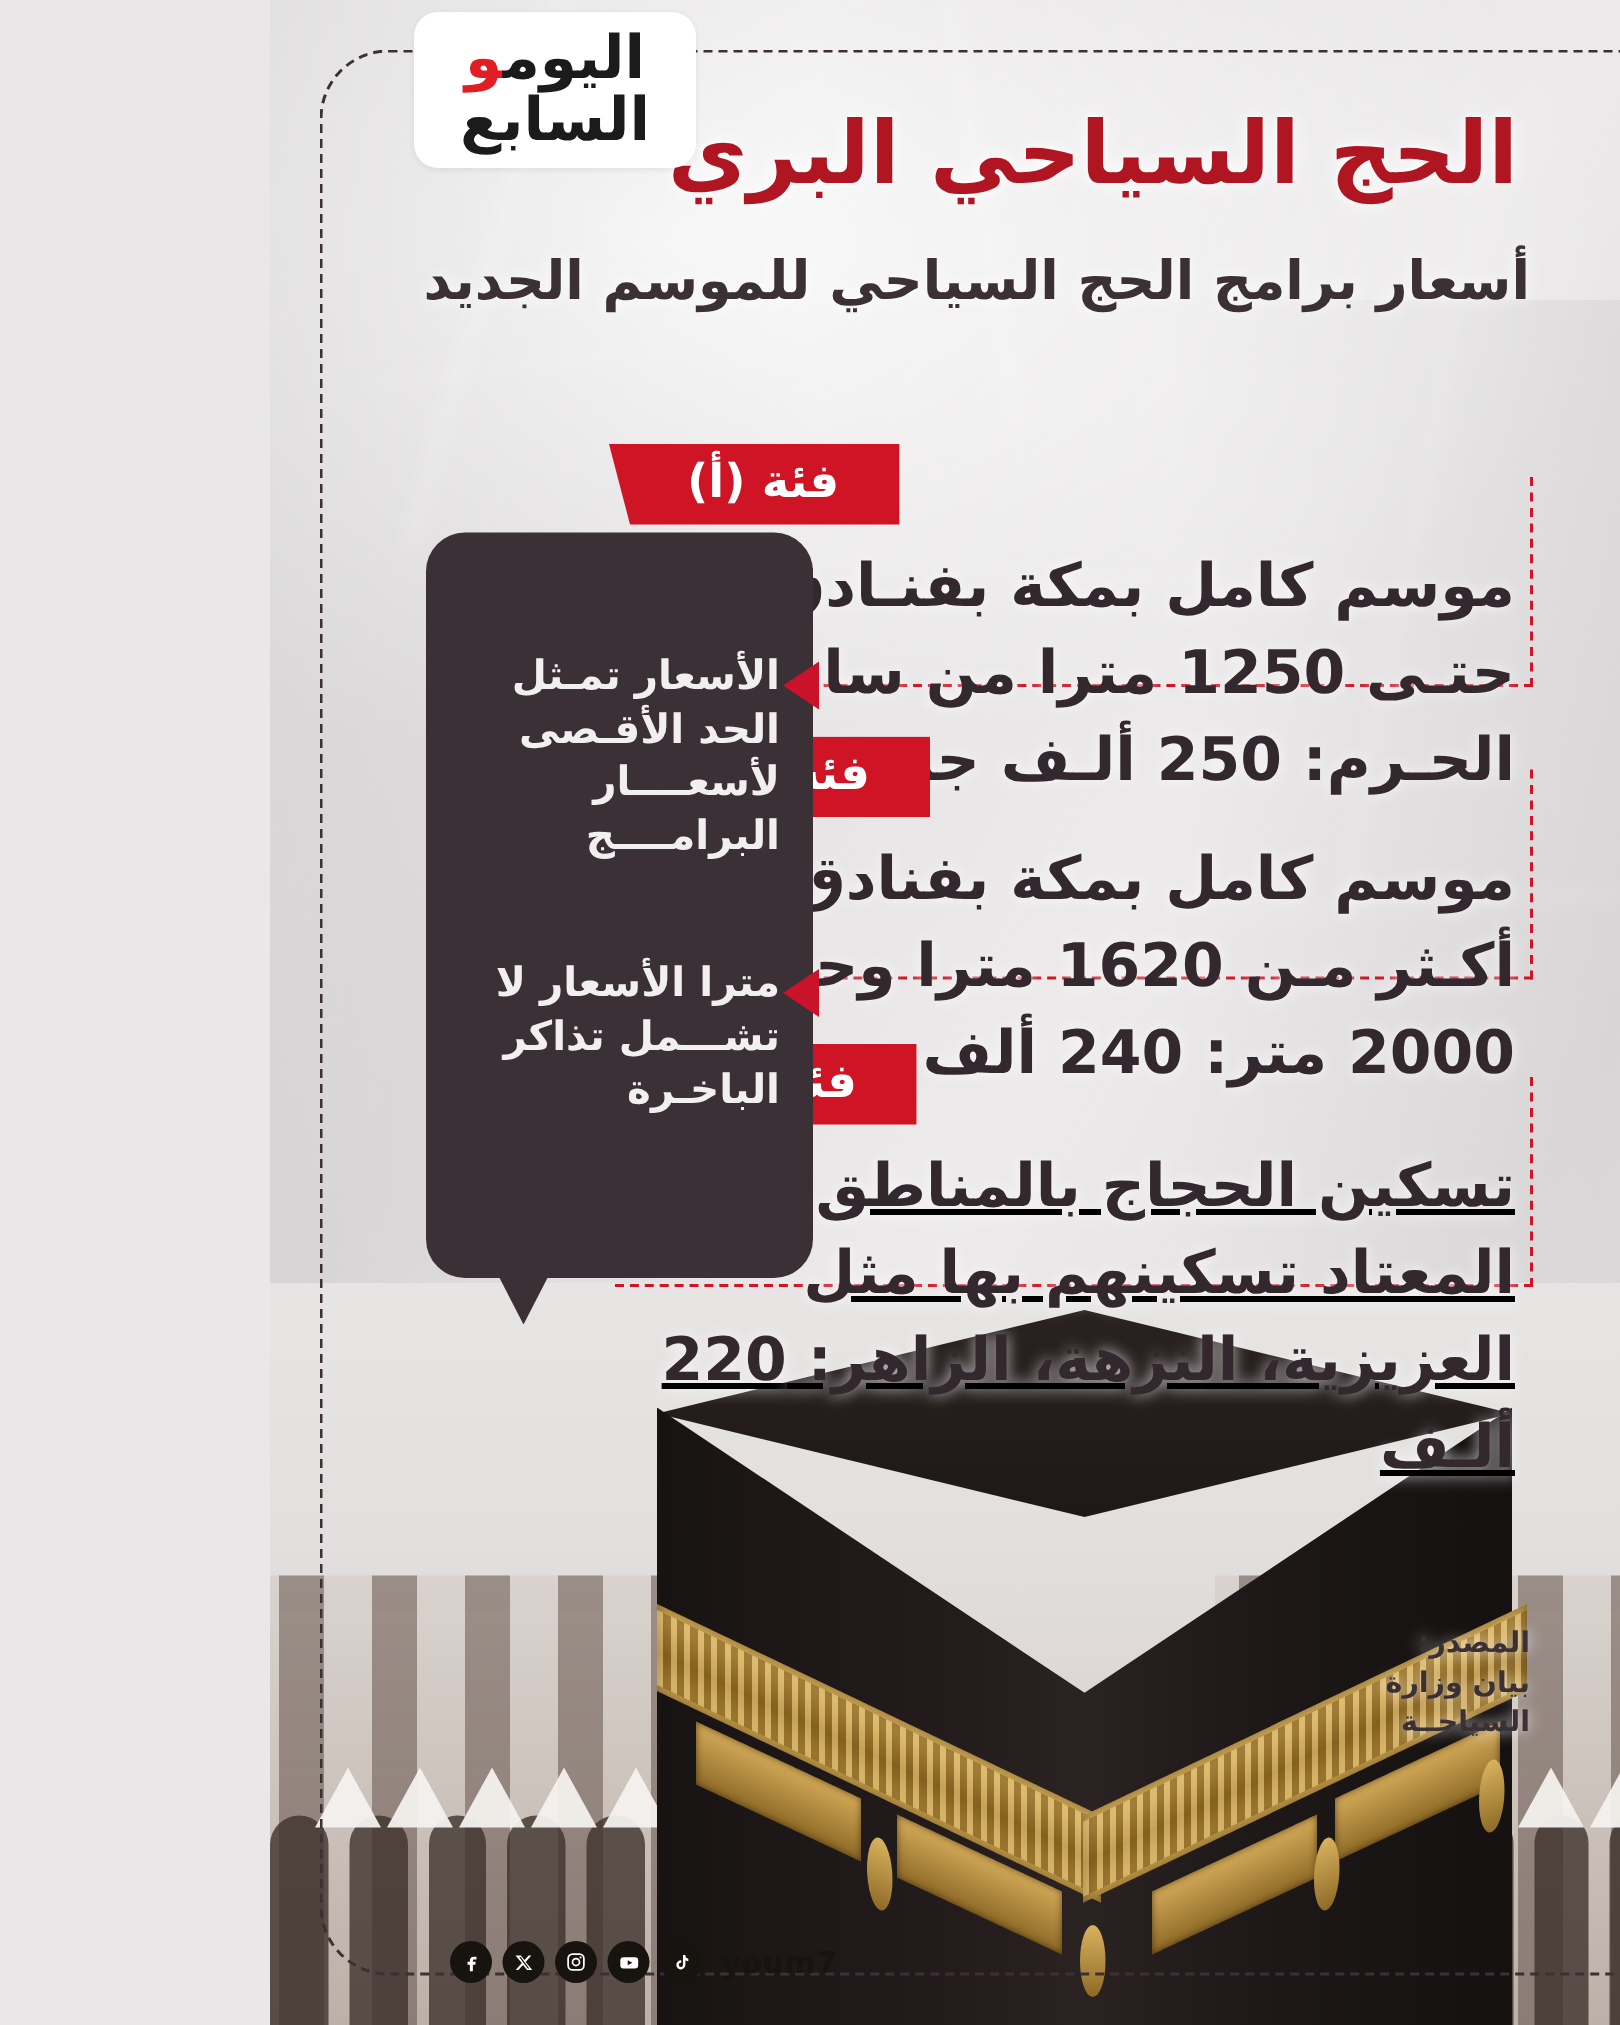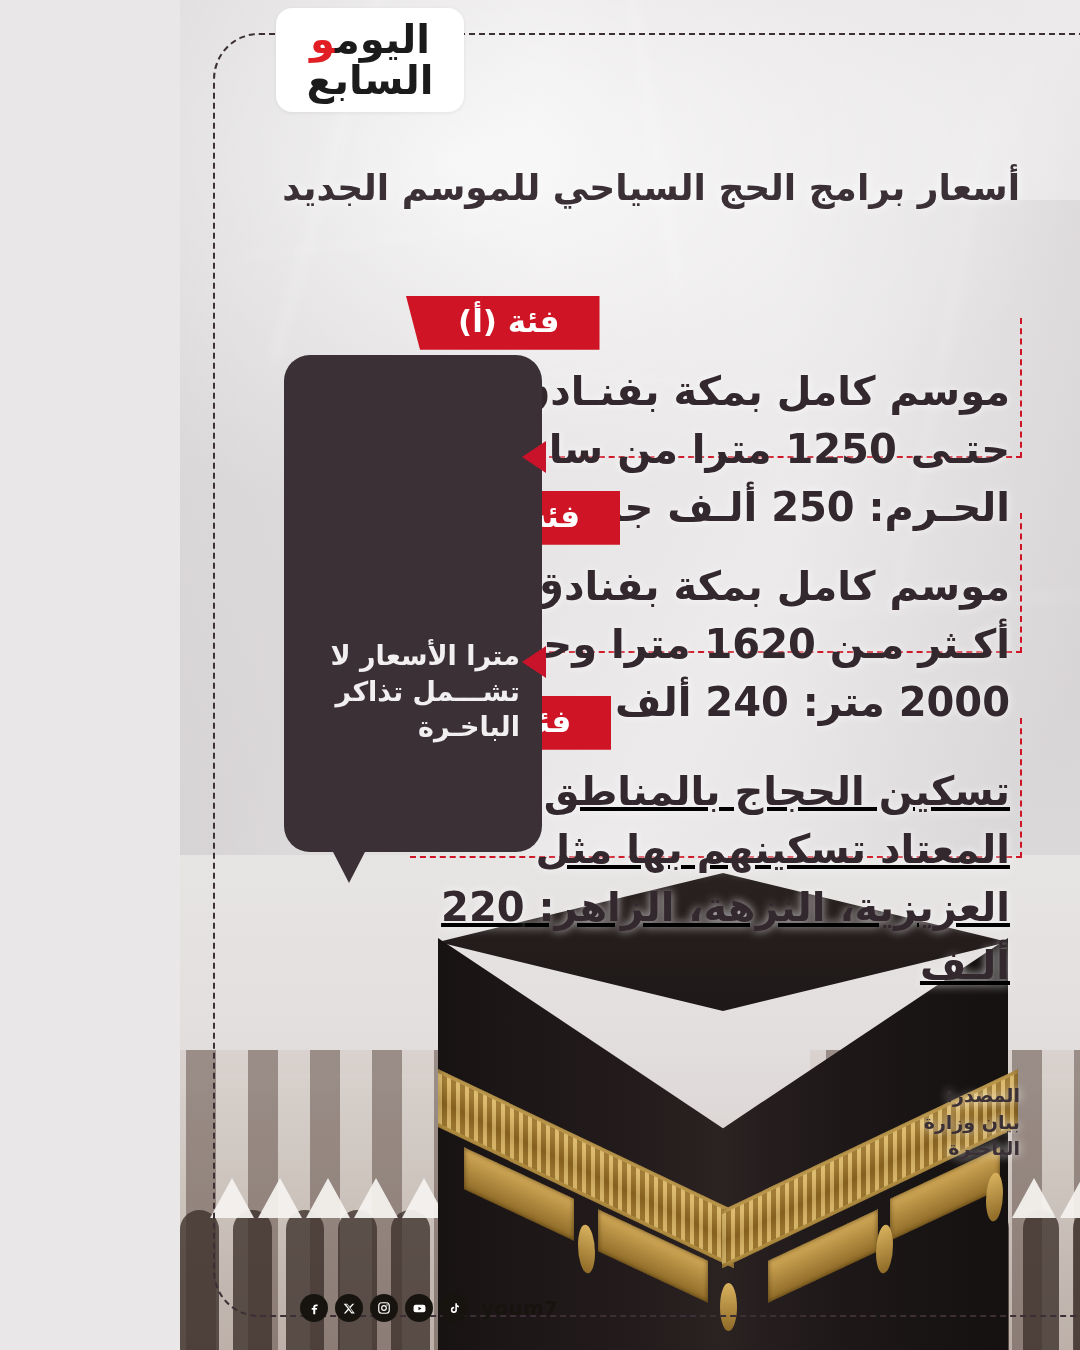--- a/index.html
+++ b/index.html
@@ -375,20 +375,21 @@
 
   <div class="frame"></div>
 
   <div class="logo">
     <div class="logo-l1">
       <span>اليوم</span><span class="accent">و</span>
     </div>
     <div class="logo-l2">السابع</div>
   </div>
 
+  <div class="headline">الحج السياحي البري</div>
   <div class="subhead">أسعار برامج الحج السياحي للموسم الجديد</div>
 
   <div class="cat" id="cat-a">
     <div class="bracket"></div>
     <div class="badge-row">
       <div class="badge">فئة (أ)</div>
     </div>
     <div class="cat-text">موسم كامل بمكة بفنـادق حتـى 1250 مترا من ساحــة الحـرم: 250 ألـف جنـيه</div>
   </div>
 
@@ -404,32 +405,33 @@
     <div class="bracket"></div>
     <div class="badge-row">
       <div class="badge">فئة (ج)</div>
     </div>
     <div class="cat-text">تسكين الحجاج بالمناطق المعتاد تسكينهم بها مثل العزيزية، النزهة، الزاهر: 220 ألـف</div>
   </div>
 
   <div class="bubble">
     <div class="note" id="note-1">
       <div class="note-arrow"></div>
+      <span>الأسعار تمـثل الحد الأقـصى لأسعــــار البرامــــج</span>
     </div>
     <div class="note" id="note-2">
       <div class="note-arrow"></div>
       <span>مترا الأسعار لا تشـــمل تذاكر الباخـرة</span>
     </div>
   </div>
   <div class="bubble-tail"></div>
 
   <div class="source">
     <div>المصدر:</div>
     <div>بيان وزارة</div>
-    <div>الباخـرة</div>
+    <div>السياحــة</div>
   </div>
 
   <div class="social">
     <div class="sicon">
       <svg width="15" height="15" viewBox="0 0 24 24" fill="#fff">
           <path d="M14.5 8.5h2.5V5.5h-2.8c-2.5 0-4.2 1.6-4.2 4.1V11H7.5v3h2.5v7h3.2v-7h2.6l.4-3h-3v-1.1c0-.9.3-1.4 1.3-1.4z"></path>
         </svg>
     </div>
     <div class="sicon">
       <svg width="13" height="13" viewBox="0 0 24 24" fill="#fff">

